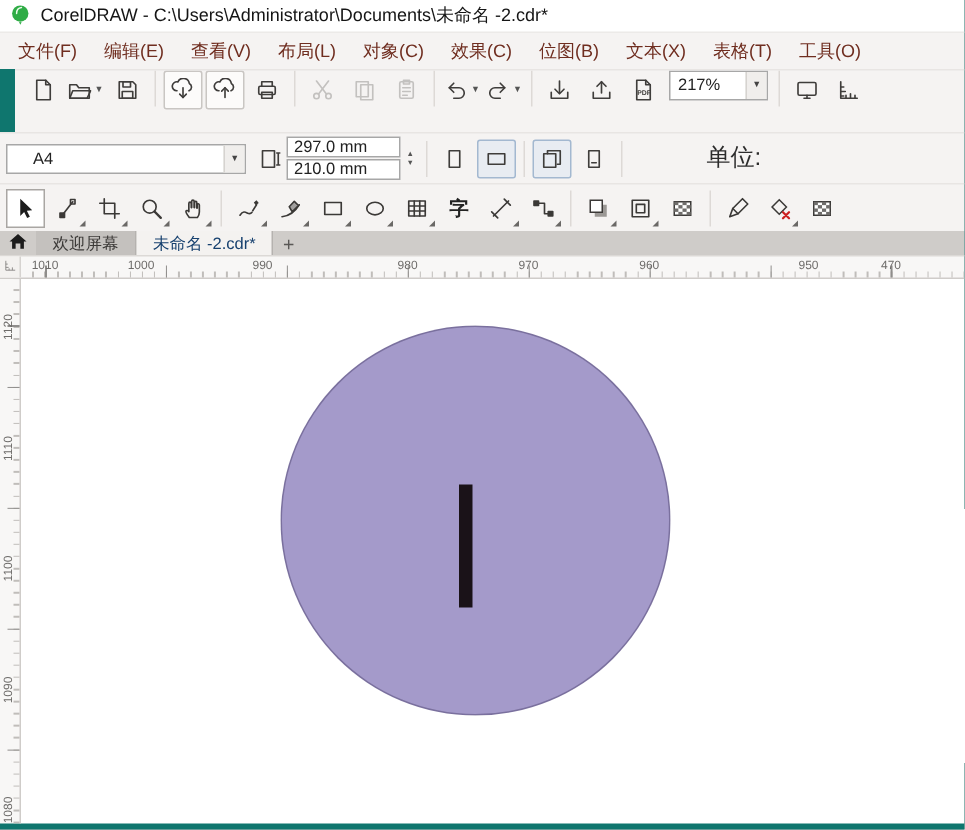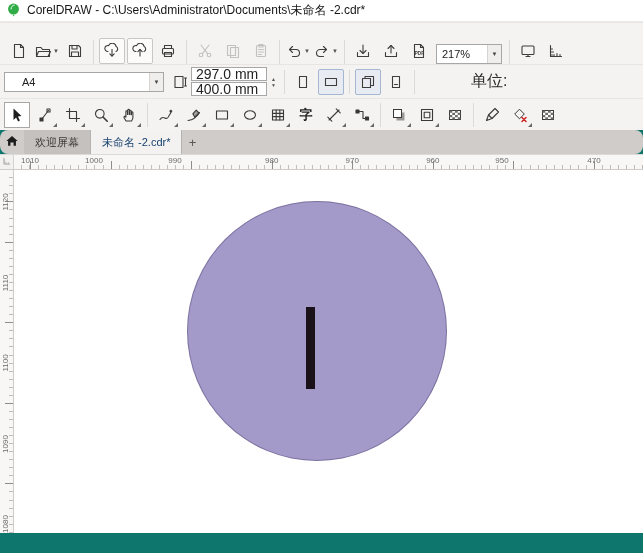--- a/index.html
+++ b/index.html
@@ -8,21 +8,21 @@
 
   .titlebar { height:22px; background:#ffffff; border-bottom:1px solid #eceae8;
     display:flex; align-items:center; gap:7px; padding:0 7px; font-size:12px; color:#151515; }
   .logo { display:flex; align-items:center; }
 
   .menubar { height:24px; background:var(--chrome-bg,#f5f3f2); display:flex; align-items:center;
     padding:0 3px; font-size:12px; color:var(--menu-text,#6f2d1f); }
   .menu-item { padding:0 9px; white-space:nowrap; cursor:default; }
 
   .toolbar { height:42px; background:var(--chrome-bg,#f5f3f2); border-top:1px solid #e8e5e3;
-    display:flex; align-items:flex-end; padding:0 5px; overflow:hidden; }
+    display:flex; align-items:flex-start; padding:0 5px; overflow:hidden;margin-left:10px; }
   .tbtn { min-width:26px; height:26px; display:flex; align-items:center; justify-content:center;
     color:#3f3d3b; margin:0 1px; border-radius:2px; position:relative; }
   .tbtn .ico, .pb-ico, .tool .ico { display:flex; align-items:center; justify-content:center; }
   .tbtn.disabled { color:#c3c1bf; }
   .tbtn.boxed { border:1px solid #c9c6c3; background:#fcfbfa; }
   .tbtn.pressed { background:#e8ecf2; border:1px solid #a3b8d0; }
   .tcaret { font-size:6px; color:#555; margin-left:2px; }
   .vsep { width:1px; height:24px; background:#ddd9d6; margin:0 4px; flex:0 0 1px; }
 
   .combo { height:20px; background:#fff; border:1px solid #a7a7a7; display:flex; align-items:center;
@@ -31,35 +31,35 @@
   .combo-caret { width:14px; align-self:stretch; display:flex; align-items:center; justify-content:center;
     font-size:6px; color:#444; border-left:1px solid #d6d3d0; background:#f0eeec; }
   .zoom-combo { width:66px; margin:0 3px; }
   .pagesize-combo { width:160px;padding-left:12px; }
   .units-combo { width:88px; }
 
   .propbar { height:34px; background:var(--chrome-bg,#f5f3f2); border-top:1px solid #e8e5e3;
     display:flex; align-items:center; padding:0 4px; overflow:hidden; }
   .pb-ico { margin-left:8px; color:#3f3d3b; }
   .dims { display:flex; flex-direction:column; gap:1px; margin-left:3px; }
-  .dimfield { width:76px; height:14px; border:1px solid #a7a7a7; background:#fff; font-size:14px;
+  .dimfield { width:76px; height:14px; border:1px solid #a7a7a7; background:#fff; font-size:11px;
     display:flex; align-items:center; padding:0 4px; color:#222; }
   .steppers { display:flex; flex-direction:column; font-size:5px; color:#555; margin:0 4px; line-height:6px; }
   .units-label { margin-left:52px; margin-right:6px; font-size:16px; color:#2c2c2c; white-space:nowrap; }
 
   .toolbox { height:32px; background:var(--chrome-bg,#f5f3f2); border-top:1px solid #e8e5e3;
     display:flex; align-items:center; padding:0 3px; overflow:hidden; }
   .tool { width:26px; height:26px; margin:0 1px; display:flex; align-items:center; justify-content:center;
     color:#3b3937; position:relative; }
   .tool.selected { border:1px solid #a9a6a3; background:#ffffff; }
   .tool .fly { position:absolute; right:1px; bottom:1px; width:0; height:0;
     border-left:4px solid transparent; border-bottom:4px solid #6a6866; }
   .tool .glyph { font-size:13px; font-weight:bold; color:#222; }
 
-  .tabbar { height:24px; background:#cfccc9; display:flex; align-items:stretch; font-size:11px;border-radius:8px; }
+  .tabbar { height:16px; background:#cfccc9; display:flex; align-items:stretch; font-size:11px; }
   .home-btn { width:24px; display:flex; align-items:center; justify-content:center; }
   .tabs { display:flex; }
   .tab { padding:0 11px; display:flex; align-items:center; color:#3c3a38; background:#c4c1be;
     border-right:1px solid #b5b2af; white-space:nowrap; }
   .tab.active { background:#f4f2f0; color:var(--active-tab-text,#16406e); }
   .newtab { width:20px; display:flex; align-items:center; justify-content:center; color:#5a5856; font-size:13px; }
 
   .hruler { height:16px; background:#f8f7f6; border-top:1px solid #dcd9d6; border-bottom:1px solid #cfccc9;
     position:relative; font-size:8px; color:#6e6c6a; }
   .ruler-corner { position:absolute; left:0; top:0; width:14px; height:100%;
@@ -93,20 +93,32 @@
     <span class="logo">
         <svg viewBox="0 0 16 18" width="13" height="15">
           <circle cx="8" cy="7.2" r="6.7" style="fill:var(--logo-green,#2fac46)"></circle>
           <path d="M5 7.2c0-2.8 1.6-4.6 4-4.9" stroke="#eafbe9" stroke-width="1.2" fill="none" stroke-linecap="round"></path>
           <path d="M7 14.2l2.2.2-1.2 2z" style="fill:var(--logo-green,#2fac46)"></path>
         </svg>
       </span>
     <span>CorelDRAW - C:\Users\Administrator\Documents\未命名 -2.cdr*</span>
   </div>
 
+  <div class="menubar">
+      <div class="menu-item">文件(F)</div>
+      <div class="menu-item">编辑(E)</div>
+      <div class="menu-item">查看(V)</div>
+      <div class="menu-item">布局(L)</div>
+      <div class="menu-item">对象(C)</div>
+      <div class="menu-item">效果(C)</div>
+      <div class="menu-item">位图(B)</div>
+      <div class="menu-item">文本(X)</div>
+      <div class="menu-item">表格(T)</div>
+      <div class="menu-item">工具(O)</div>
+    </div>
 
   <div class="toolbar">
       <div class="tbtn">
         <span class="ico">
           <svg viewBox="0 0 16 16" width="16" height="16" fill="none" stroke="currentColor" stroke-width="1.1" stroke-linecap="round" stroke-linejoin="round">
             <path d="M3.5 1.5h6l3 3v10h-9z"></path>
             <path d="M9.5 1.5v3h3"></path>
           </svg>
         </span>
       </div>
@@ -262,21 +274,21 @@
         <svg viewBox="0 0 16 16" width="16" height="16" fill="none" stroke="currentColor" stroke-width="1.1" stroke-linecap="round" stroke-linejoin="round">
           <rect x="3" y="2.5" width="8" height="11"></rect>
           <path d="M13.5 4v8M12.5 4h2M12.5 12h2"></path>
         </svg>
       </span>
     <div class="dims">
       <div class="dimfield">
         <span>297.0 mm</span>
       </div>
       <div class="dimfield">
-        <span>400.0 mm</span>
+        <span>210.0 mm</span>
       </div>
     </div>
     <div class="steppers">
         <span>▲</span>
         <span>▼</span>
       </div>
     <div class="vsep"></div>
     <div class="tbtn">
       <span class="ico">
           <svg viewBox="0 0 16 16" width="16" height="16" fill="none" stroke="currentColor" stroke-width="1.1" stroke-linecap="round" stroke-linejoin="round">
@@ -516,21 +528,21 @@
           </svg></span>
     </div>
     <div class="hticks-minor"></div>
     <div class="hticks-major"></div>
   <span class="hlabel" style="left: 30px;">1010</span>
       <span class="hlabel" style="left: 94px;">1000</span>
       <span class="hlabel" style="left: 175px;">990</span>
       <span class="hlabel" style="left: 271.71px;">980</span>
       <span class="hlabel" style="left: 352.28px;">970</span>
       <span class="hlabel" style="left: 432.85px;">960</span>
-      <span class="hlabel" style="left: 502px;">950</span>
+      <span class="hlabel" style="left: 539px;">950</span>
       <span class="hlabel" style="left: 593.99px;">470</span>
     </div>
 
   <div class="workspace">
     <div class="vruler">
       <div class="vticks-minor"></div>
       <div class="vticks-major"></div>
     <span class="vlabel" style="top: 32px;">1120</span>
         <span class="vlabel" style="top: 112.57px;">1110</span>
         <span class="vlabel" style="top: 193.14px;">1100</span>

